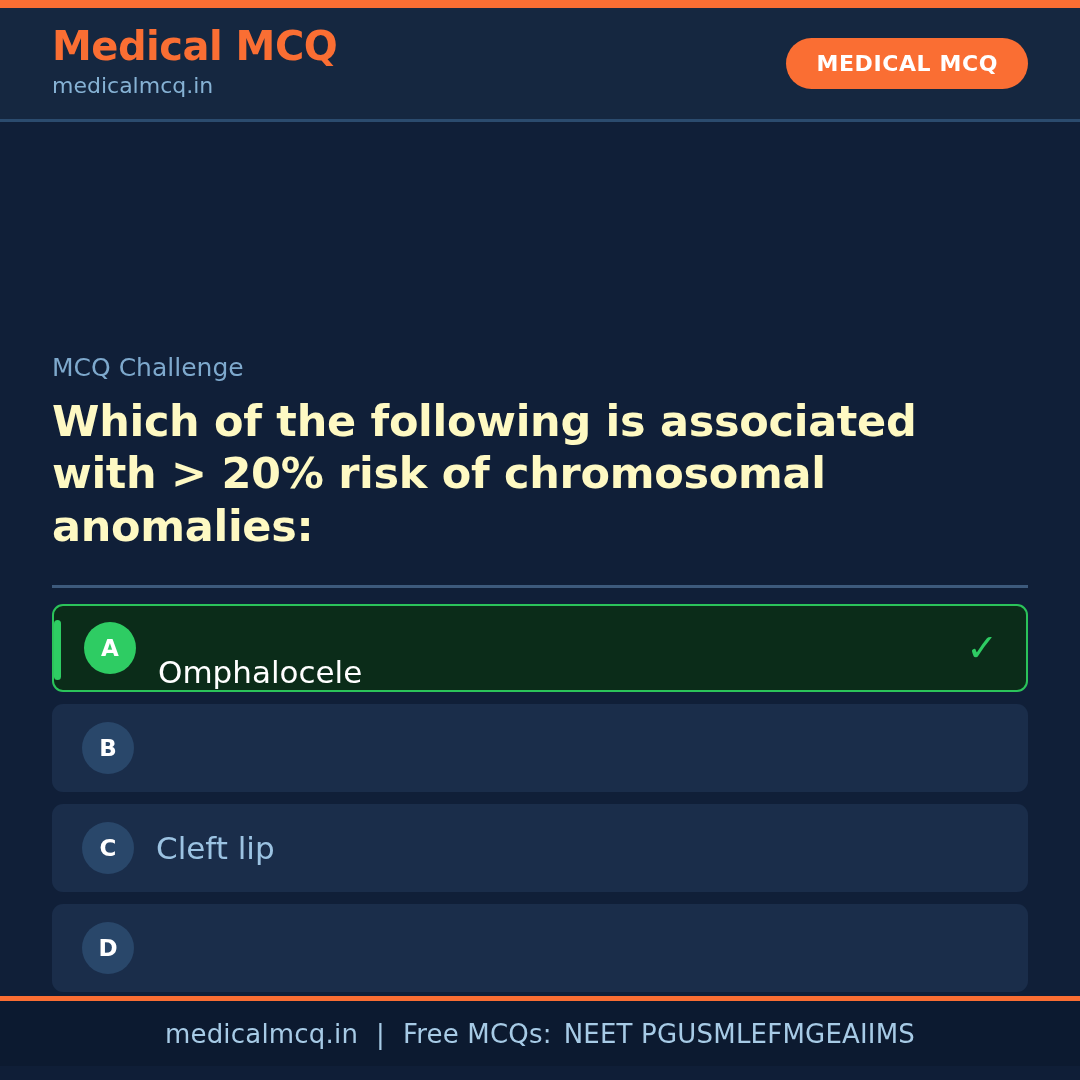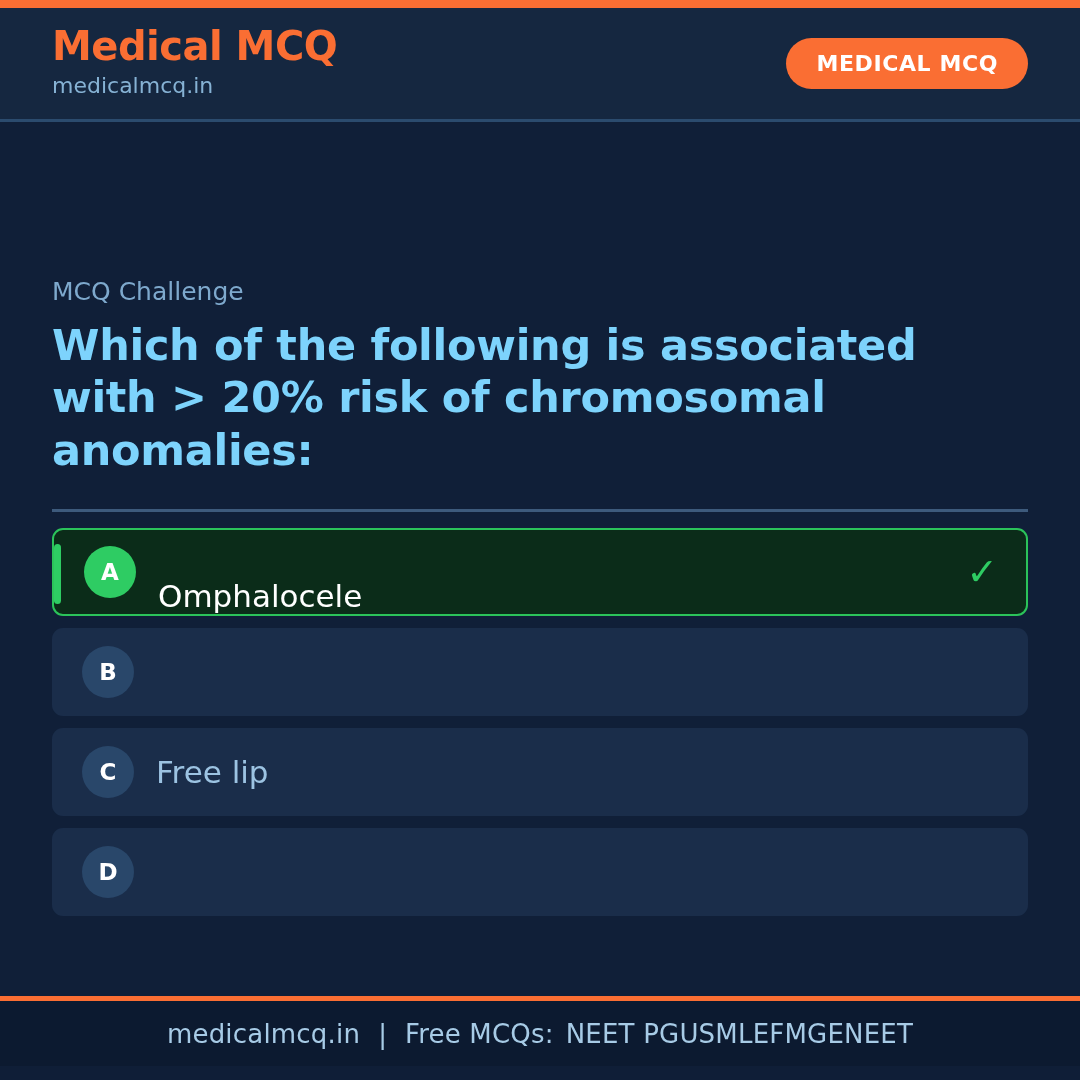--- a/index.html
+++ b/index.html
@@ -51,33 +51,33 @@
     font-size:22px; font-weight:bold;
     letter-spacing:0.6px;
     padding:13px 30px;
     border-radius:999px;
     white-space:nowrap;
   }
 
   
   .body {
     flex:1 1 auto;
-    padding:15px 52px;
+    padding:4px 52px;
     display:flex; flex-direction:column;
-    justify-content:flex-start;
+    justify-content:flex-end;
   }
   .spacer-top { height:140px; }
 
   .kicker {
     font-size:25px; color:#7ea9cd;
     line-height:1.2; margin-bottom:12px;
   }
   .question {
     font-size:43px; font-weight:bold;
-    color:#7dd3fc; line-height:1.22;
+    color:#fef9c3; line-height:1.22;
     letter-spacing:-0.3px;
     max-width:900px;
   }
   .divider {
     height:3px; background:#3d5straight;
     background:#3d5a7c;
     margin:33px 0 16px 0;
     width:976px;
   }
 
@@ -174,36 +174,36 @@
         <div class="opt-text">Omphalocele</div>
         <div class="check">✓</div>
       </div>
 
       <div class="option">
         <div class="badge">B</div>
       </div>
 
       <div class="option">
         <div class="badge">C</div>
-        <div class="opt-text">Free lip</div>
+        <div class="opt-text">Cleft lip</div>
       </div>
 
       <div class="option">
         <div class="badge">D</div>
       </div>
 
     </div>
   </div>
 
   <div class="footer">
     <span class="footer-text">medicalmcq.in</span>
     <span class="footer-sep">|</span>
     <span class="footer-text">Free MCQs:</span>
     <span style="width:12px"></span>
     <span class="footer-tags">
       <span class="footer-text">NEET PG</span>
       <span class="footer-text">USMLE</span>
       <span class="footer-text">FMGE</span>
-      <span class="footer-text">NEET</span>
+      <span class="footer-text">AIIMS</span>
     </span>
   </div>
 
 </div>
 
 </body></html>

